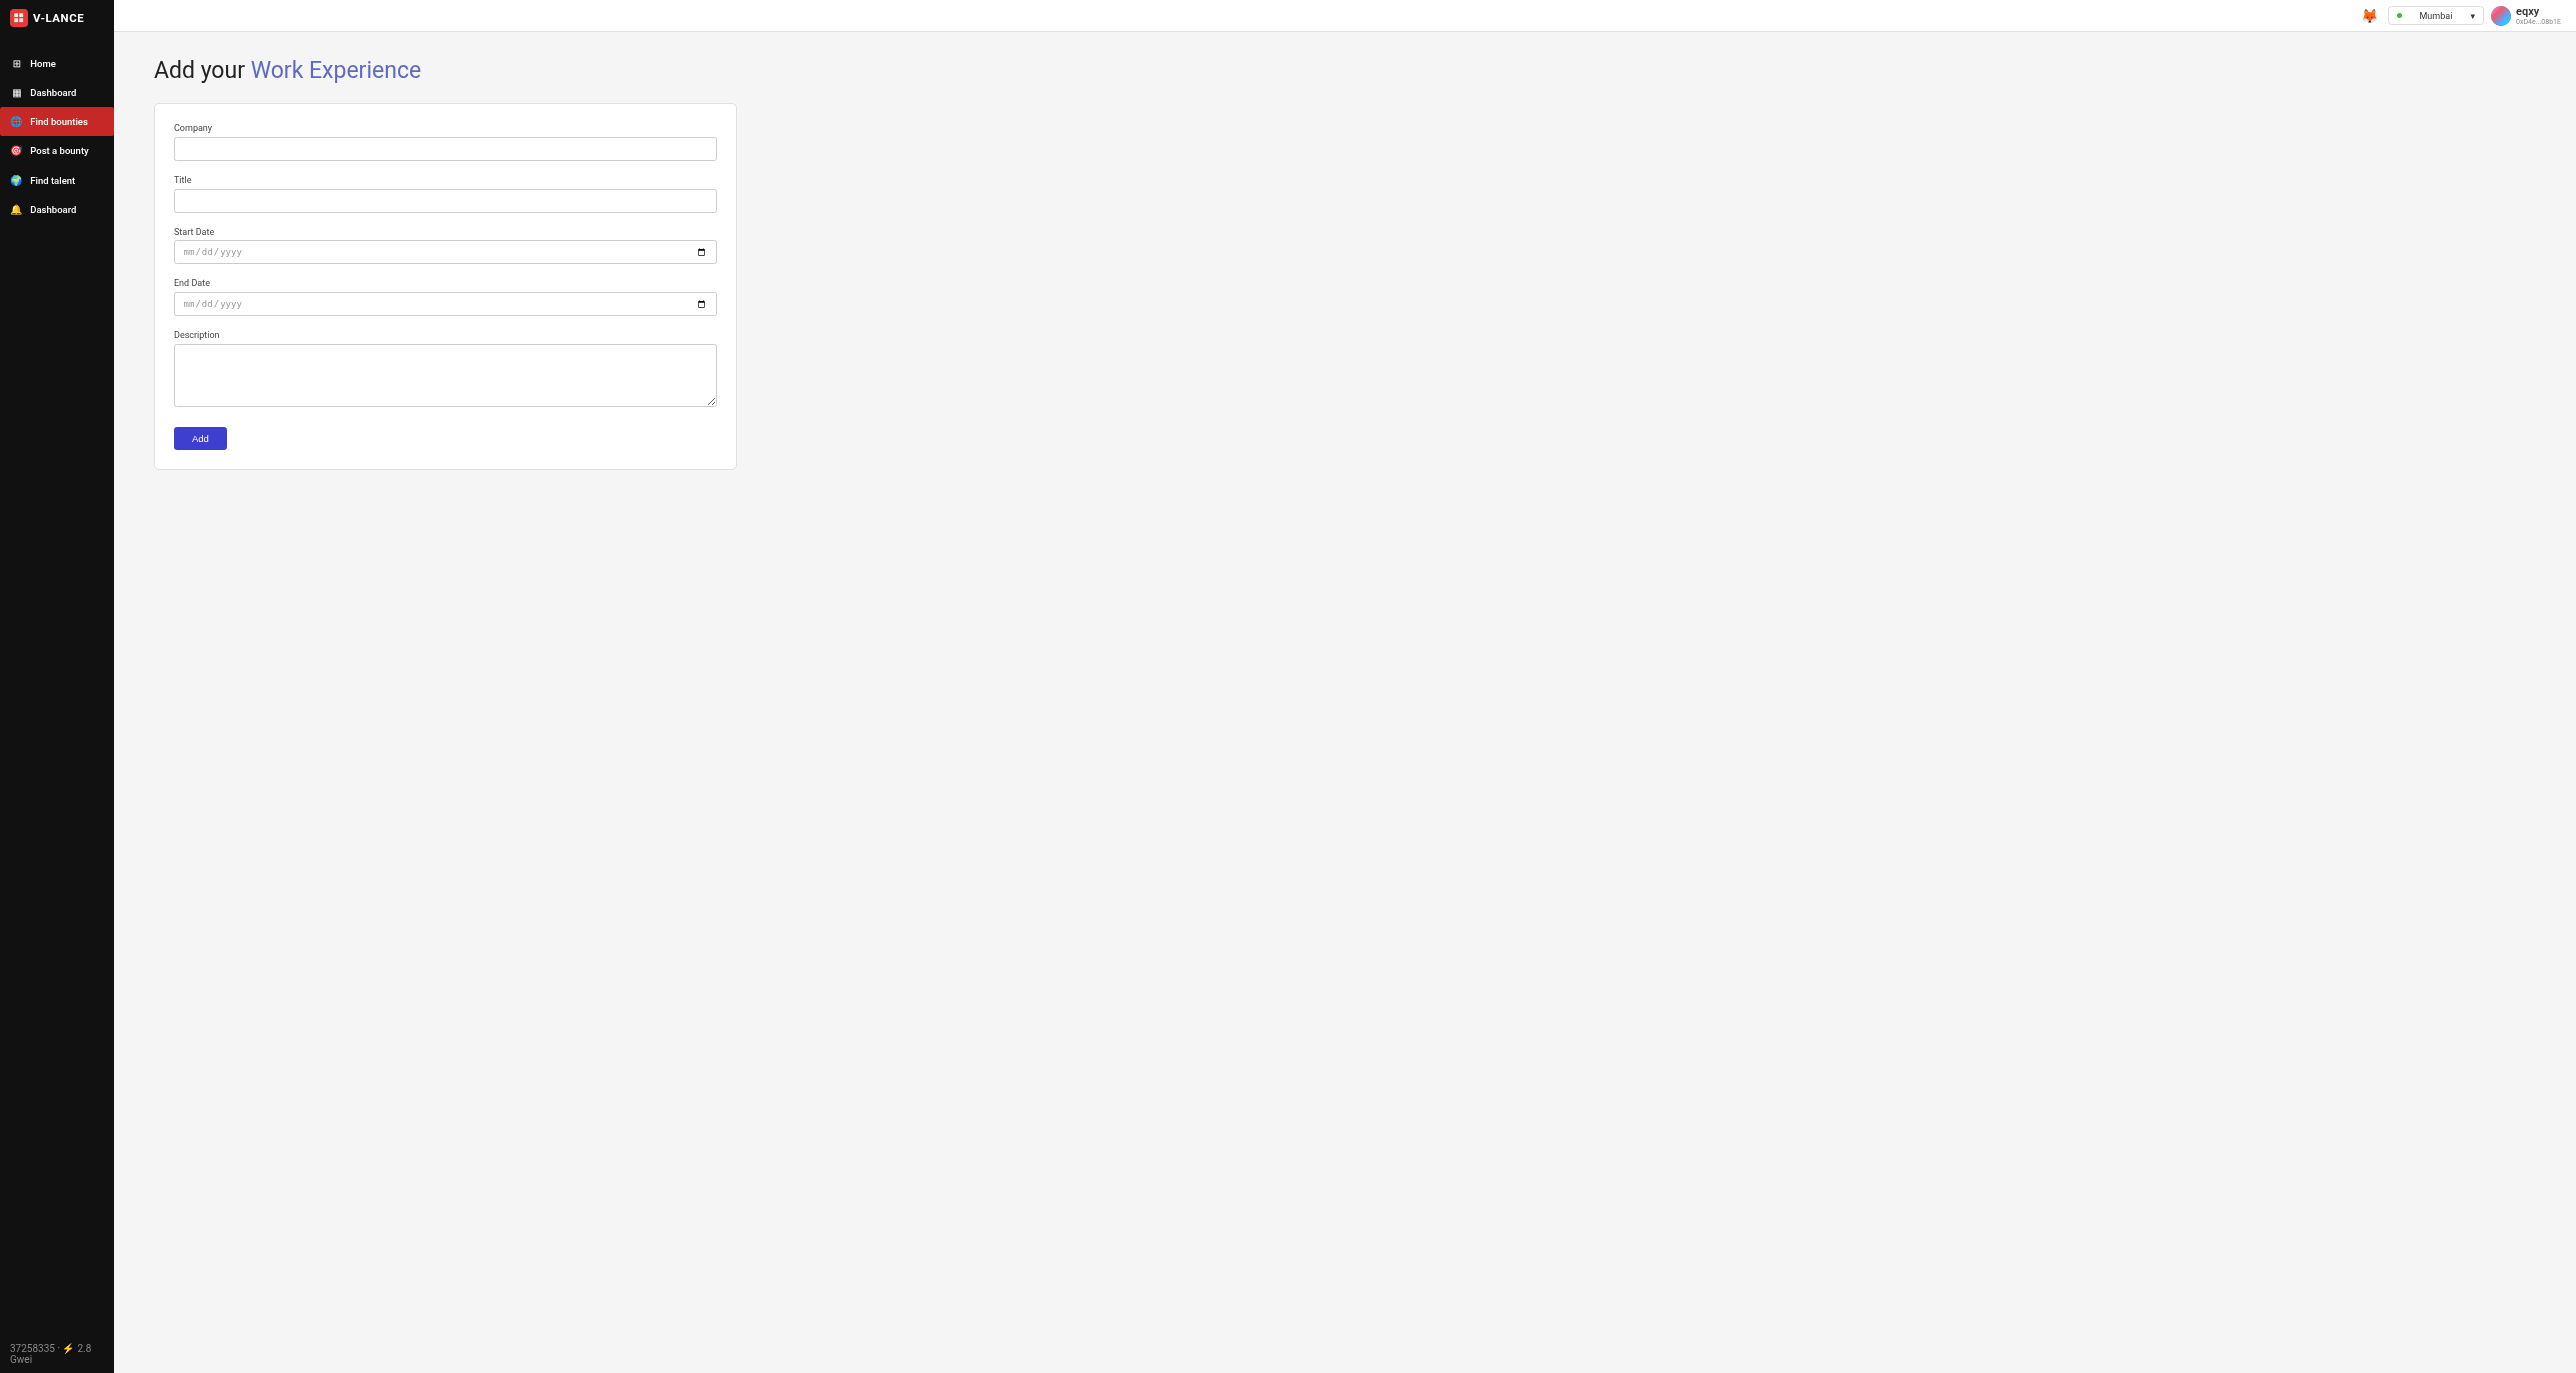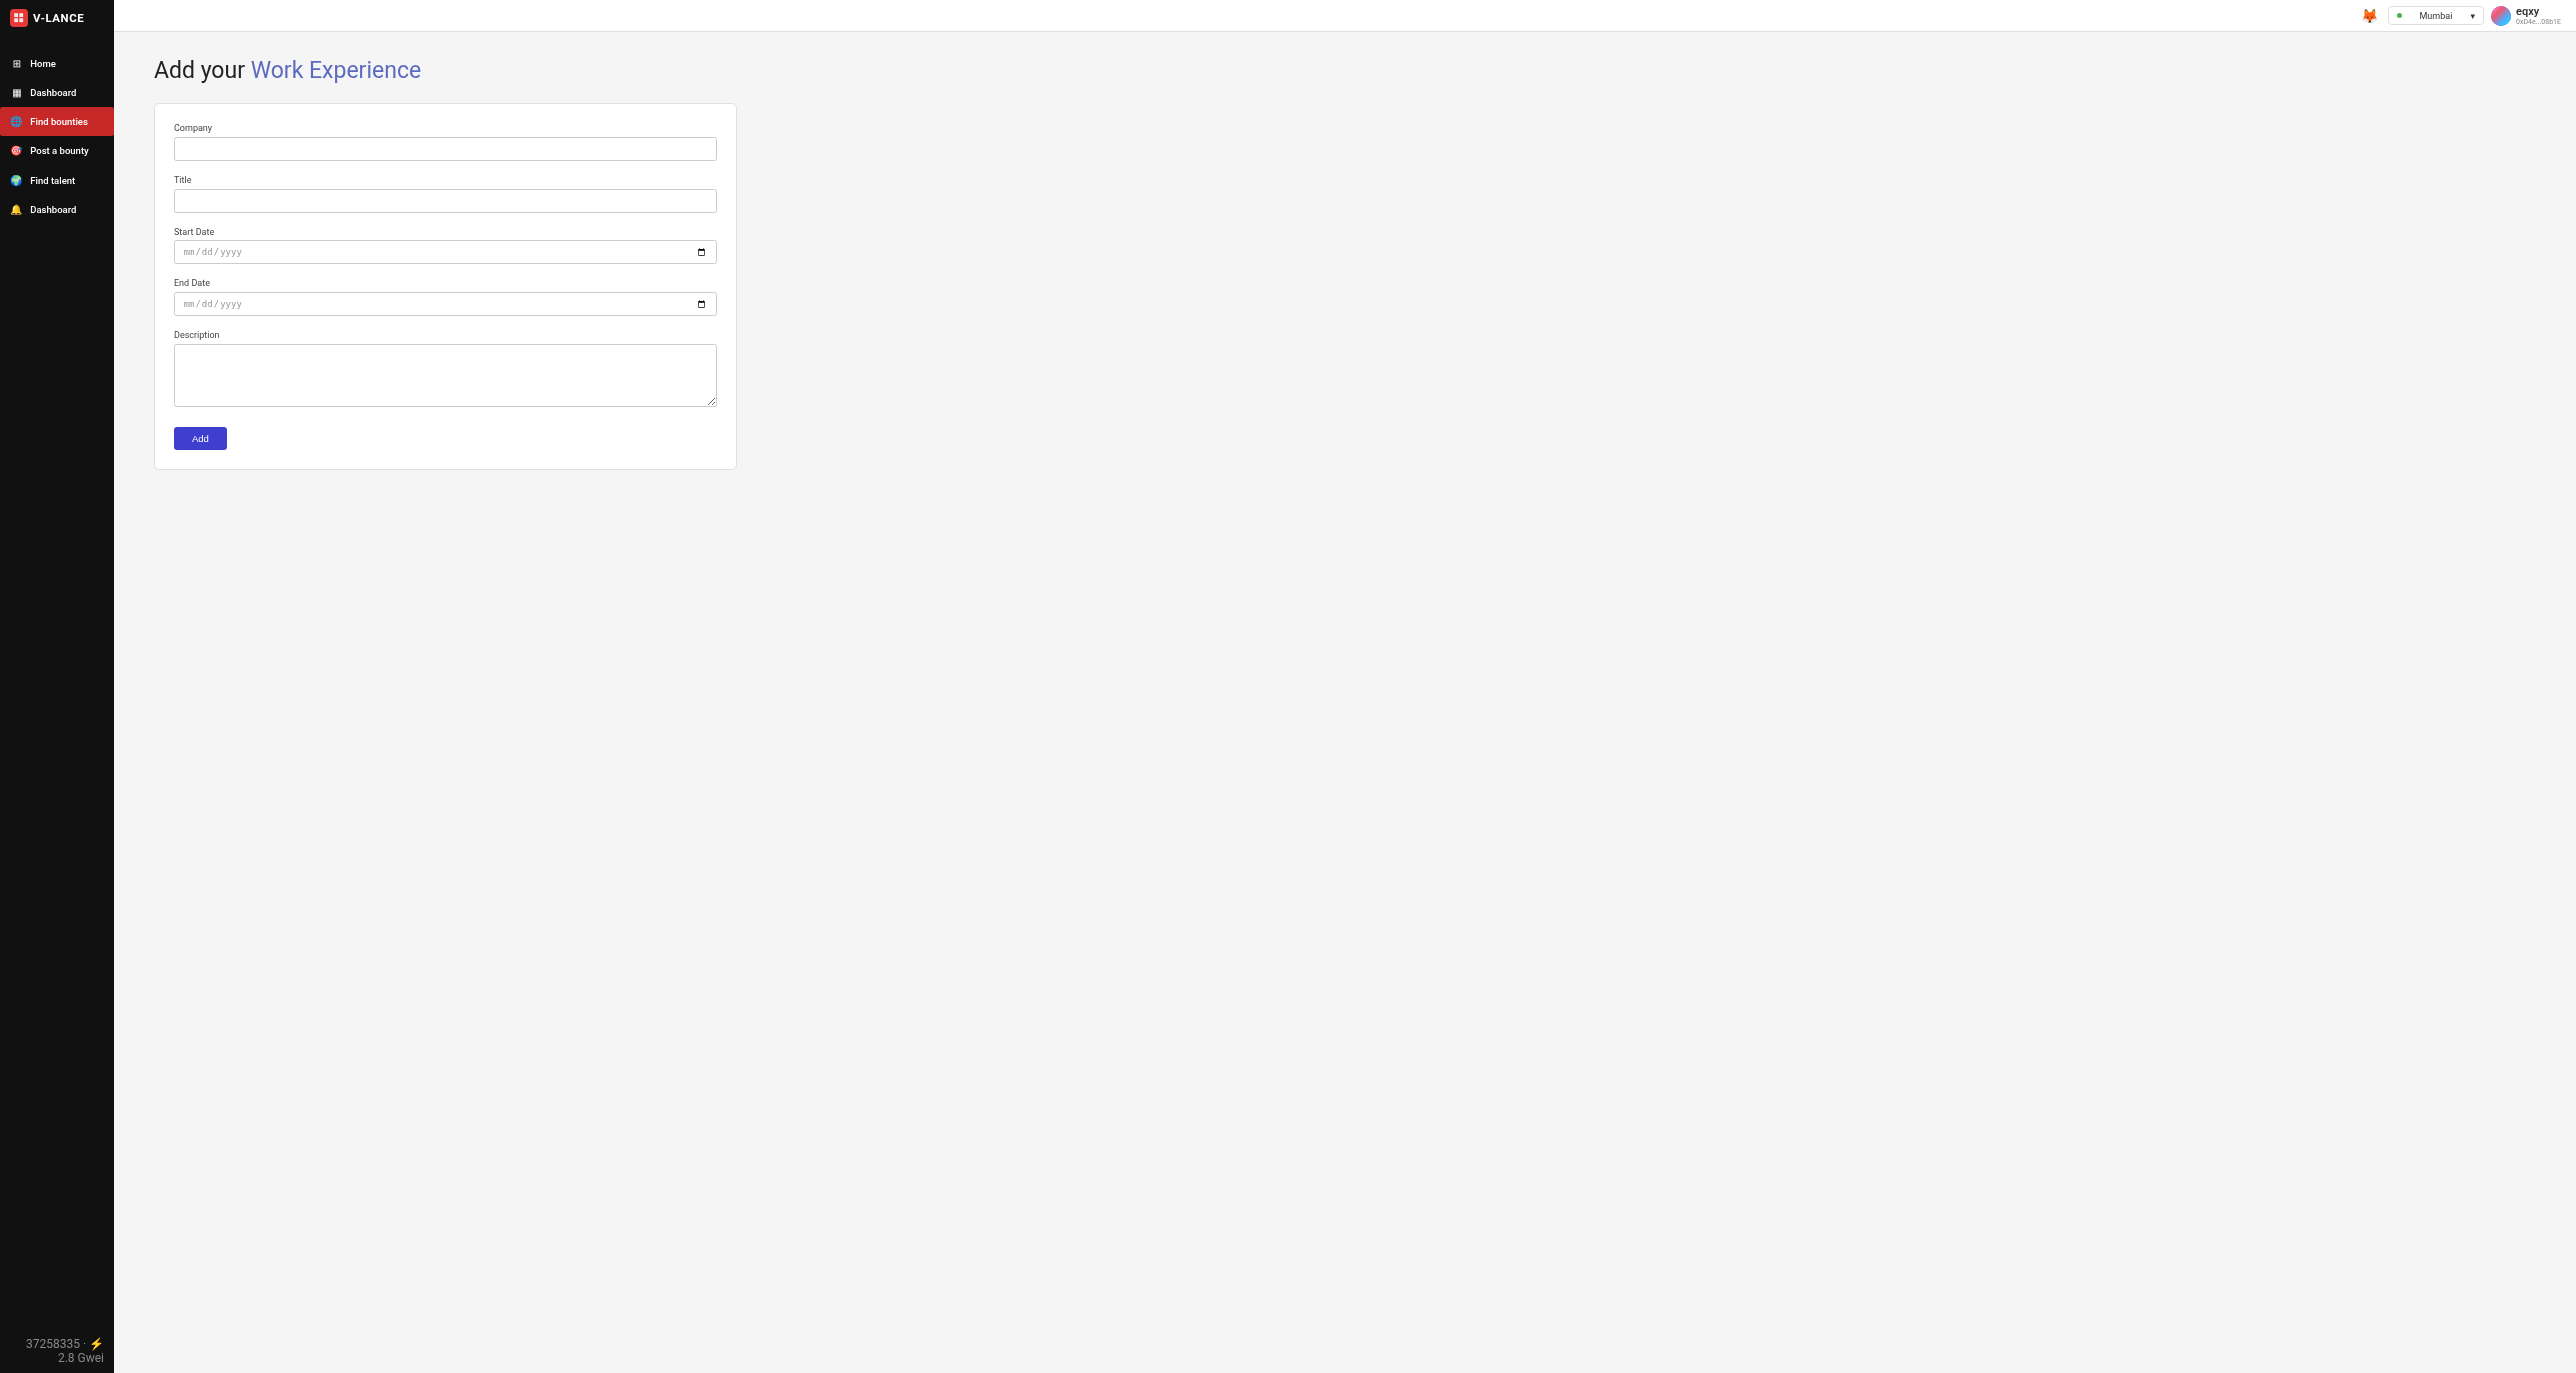--- a/index.html
+++ b/index.html
@@ -82,25 +82,24 @@
       height: 14px;
       display: flex;
       align-items: center;
       justify-content: center;
       font-size: 10px;
     }
 
     .sidebar-footer {
       padding: 7.6px 10px;
       color: #888;
-      font-size: 12px;
+      font-size: 10px;
       display: flex;
       align-items: center;
       gap: 3.8px;
-      text-align: right;
     }
 
     
     .main {
       flex: 1;
       display: flex;
       flex-direction: column;
       overflow: hidden;
       background: #f0f0f0;
     }

